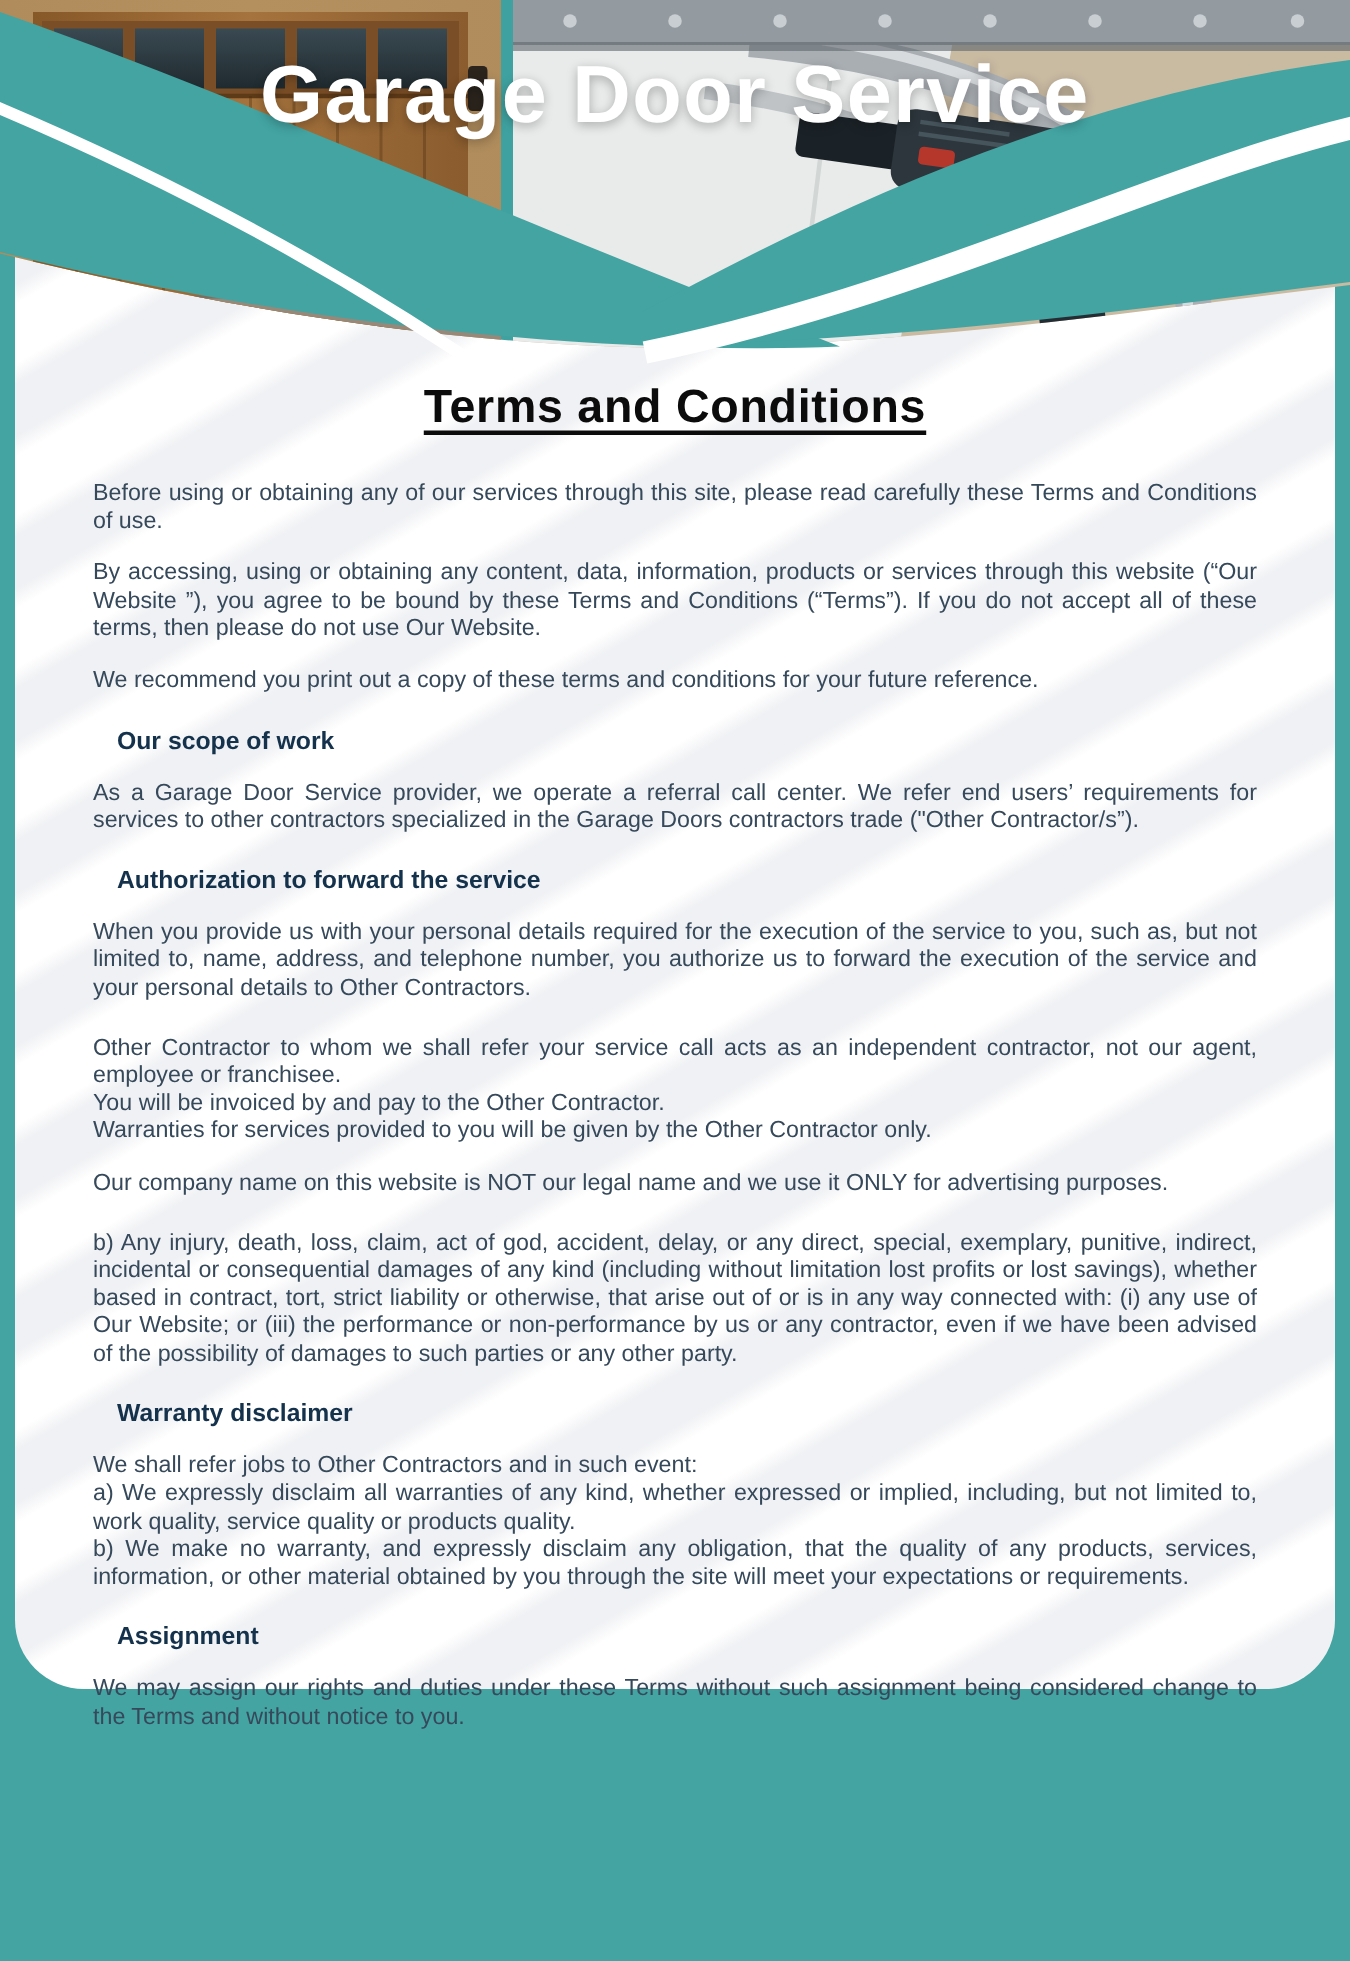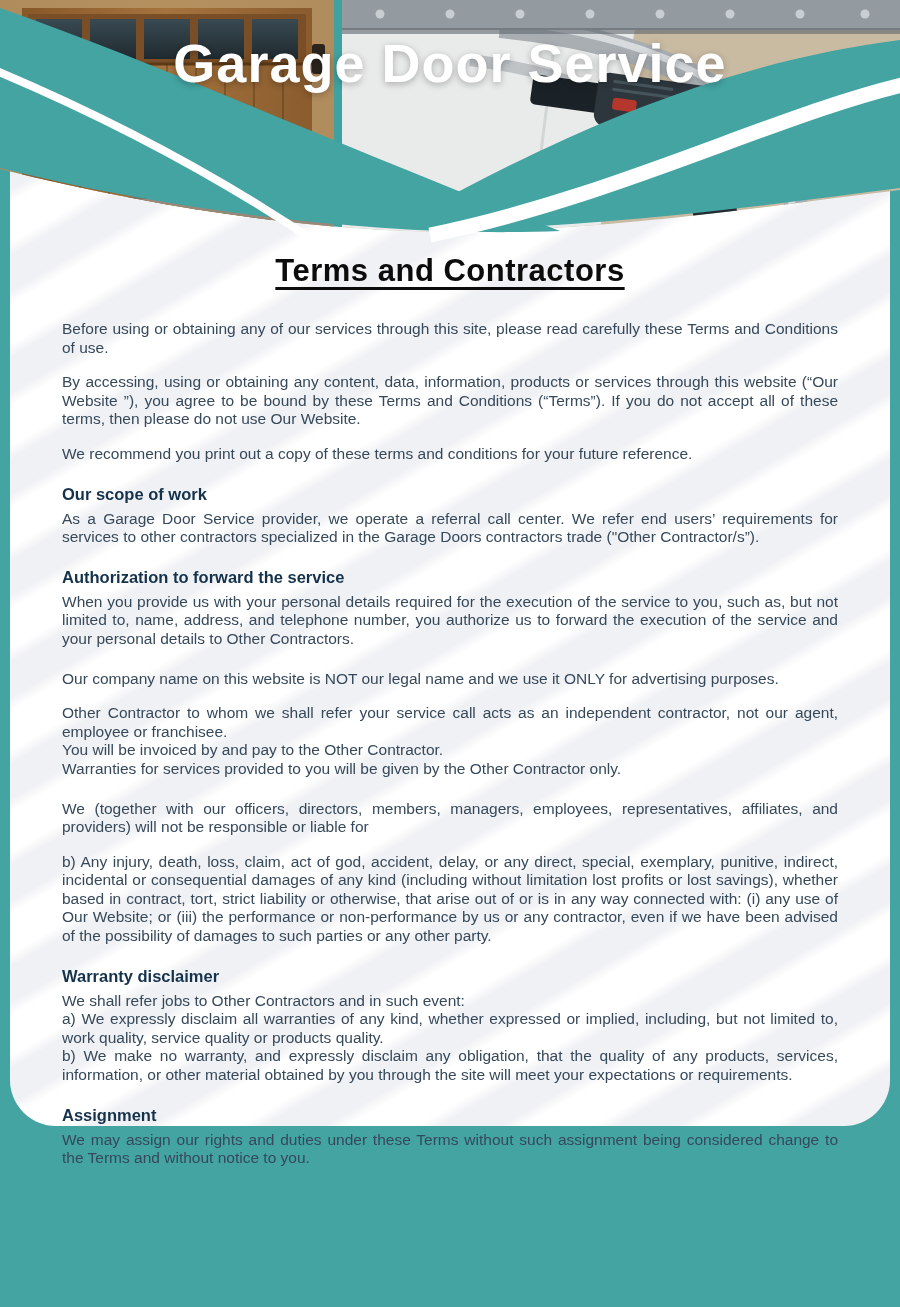--- a/index.html
+++ b/index.html
@@ -46,21 +46,21 @@
   .para{
     margin:16px 0 0;
     font-size:15.5px;line-height:18.6px;
     color:#36495b;
     text-align:justify;
     white-space:pre-line;
   }
   .intro .para:first-of-type{margin-top:31px;}
   .section{margin-top:21px;}
   .section-heading{
-    margin:0;
+    margin:16px;
     font-size:16.5px;line-height:19px;font-weight:700;
     color:#15324c;
   }
   .section .para{margin-top:6px;}
   .section .para + .para{margin-top:16px;}
 </style>
 </head>
 <body>
 
 <div class="card">
@@ -154,47 +154,46 @@
         <path d="M-15,66 C110,118 230,182 335,255" stroke="#ffffff" stroke-width="8" fill="none"></path>
         <path d="M900,40 C710,64 550,142 428,208 L428,230 C600,228 760,206 900,188 Z" fill="#43a4a2"></path>
         <path d="M430,235 C620,196 780,112 915,82" stroke="#ffffff" stroke-width="15" fill="none"></path>
       </g>
     </svg>
 
     <div class="site-title">Garage Door Service</div>
   </div>
 
   <main>
-    <h1 class="tc-title">Terms and Contractors</h1>
+    <h1 class="tc-title">Terms and Conditions</h1>
 
     <div class="intro">
       <p class="para">Before using or obtaining any of our services through this site, please read carefully these Terms and Conditions of use.</p>
       <p class="para">By accessing, using or obtaining any content, data, information, products or services through this website (“Our Website ”), you agree to be bound by these Terms and Conditions (“Terms”). If you do not accept all of these terms, then please do not use Our Website.</p>
       <p class="para">We recommend you print out a copy of these terms and conditions for your future reference.</p>
     </div>
 
     <div class="section">
       <h2 class="section-heading">Our scope of work</h2>
       <p class="para">As a Garage Door Service provider, we operate a referral call center. We refer end users’ requirements for services to other contractors specialized in the Garage Doors contractors trade ("Other Contractor/s”).</p>
     </div>
 
     <div class="section">
       <h2 class="section-heading">Authorization to forward the service</h2>
       <p class="para">When you provide us with your personal details required for the execution of the service to you, such as, but not limited to, name, address, and telephone number, you authorize us to forward the execution of the service and your personal details to Other Contractors.</p>
     </div>
 
     <div class="section">
-      <p class="para">Our company name on this website is NOT our legal name and we use it ONLY for advertising purposes.</p>
       <p class="para">Other Contractor to whom we shall refer your service call acts as an independent contractor, not our agent, employee or franchisee.
 You will be invoiced by and pay to the Other Contractor.
 Warranties for services provided to you will be given by the Other Contractor only.</p>
-    </div>
-
-    <div class="section">
-      <p class="para">We (together with our officers, directors, members, managers, employees, representatives, affiliates, and providers) will not be responsible or liable for</p>
+      <p class="para">Our company name on this website is NOT our legal name and we use it ONLY for advertising purposes.</p>
+    </div>
+
+    <div class="section">
       <p class="para">b) Any injury, death, loss, claim, act of god, accident, delay, or any direct, special, exemplary, punitive, indirect, incidental or consequential damages of any kind (including without limitation lost profits or lost savings), whether based in contract, tort, strict liability or otherwise, that arise out of or is in any way connected with: (i) any use of Our Website; or (iii) the performance or non-performance by us or any contractor, even if we have been advised of the possibility of damages to such parties or any other party.</p>
     </div>
 
     <div class="section">
       <h2 class="section-heading">Warranty disclaimer</h2>
       <p class="para">We shall refer jobs to Other Contractors and in such event:
 a) We expressly disclaim all warranties of any kind, whether expressed or implied, including, but not limited to, work quality, service quality or products quality.
 b) We make no warranty, and expressly disclaim any obligation, that the quality of any products, services, information, or other material obtained by you through the site will meet your expectations or requirements.</p>
     </div>
 

